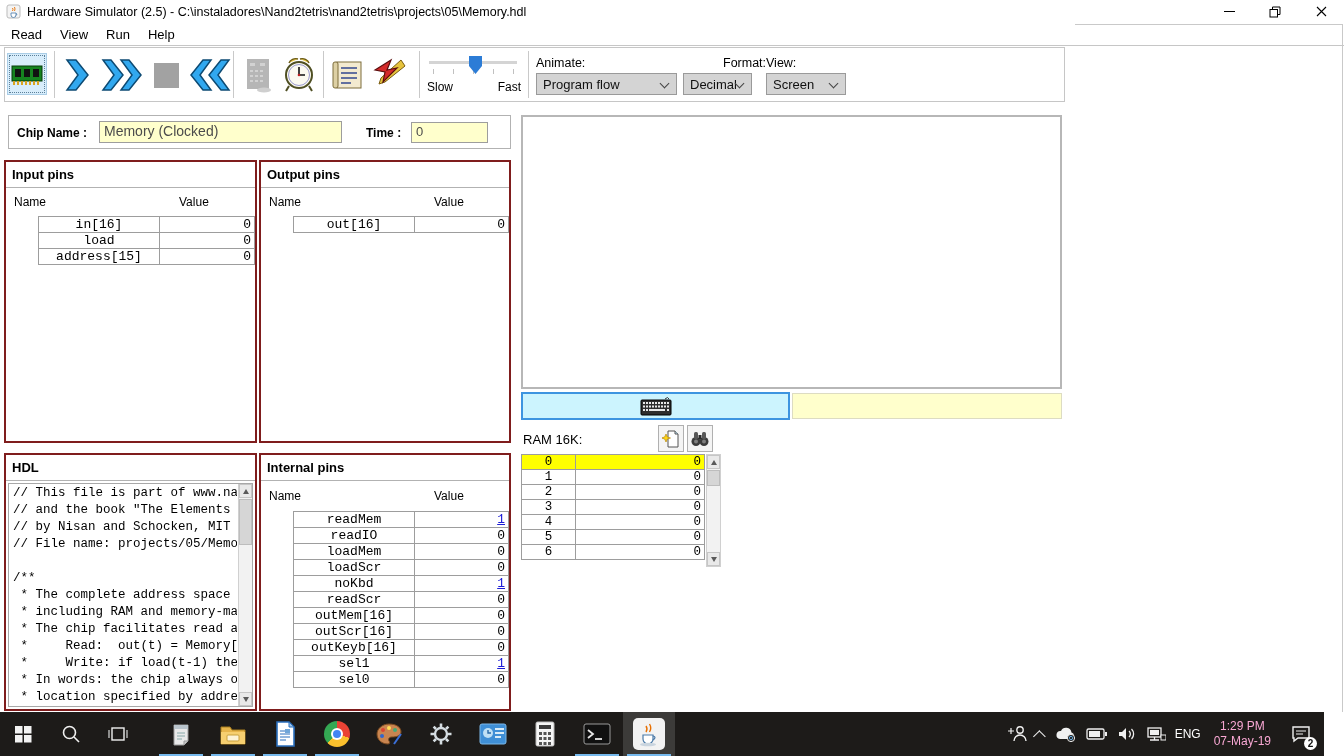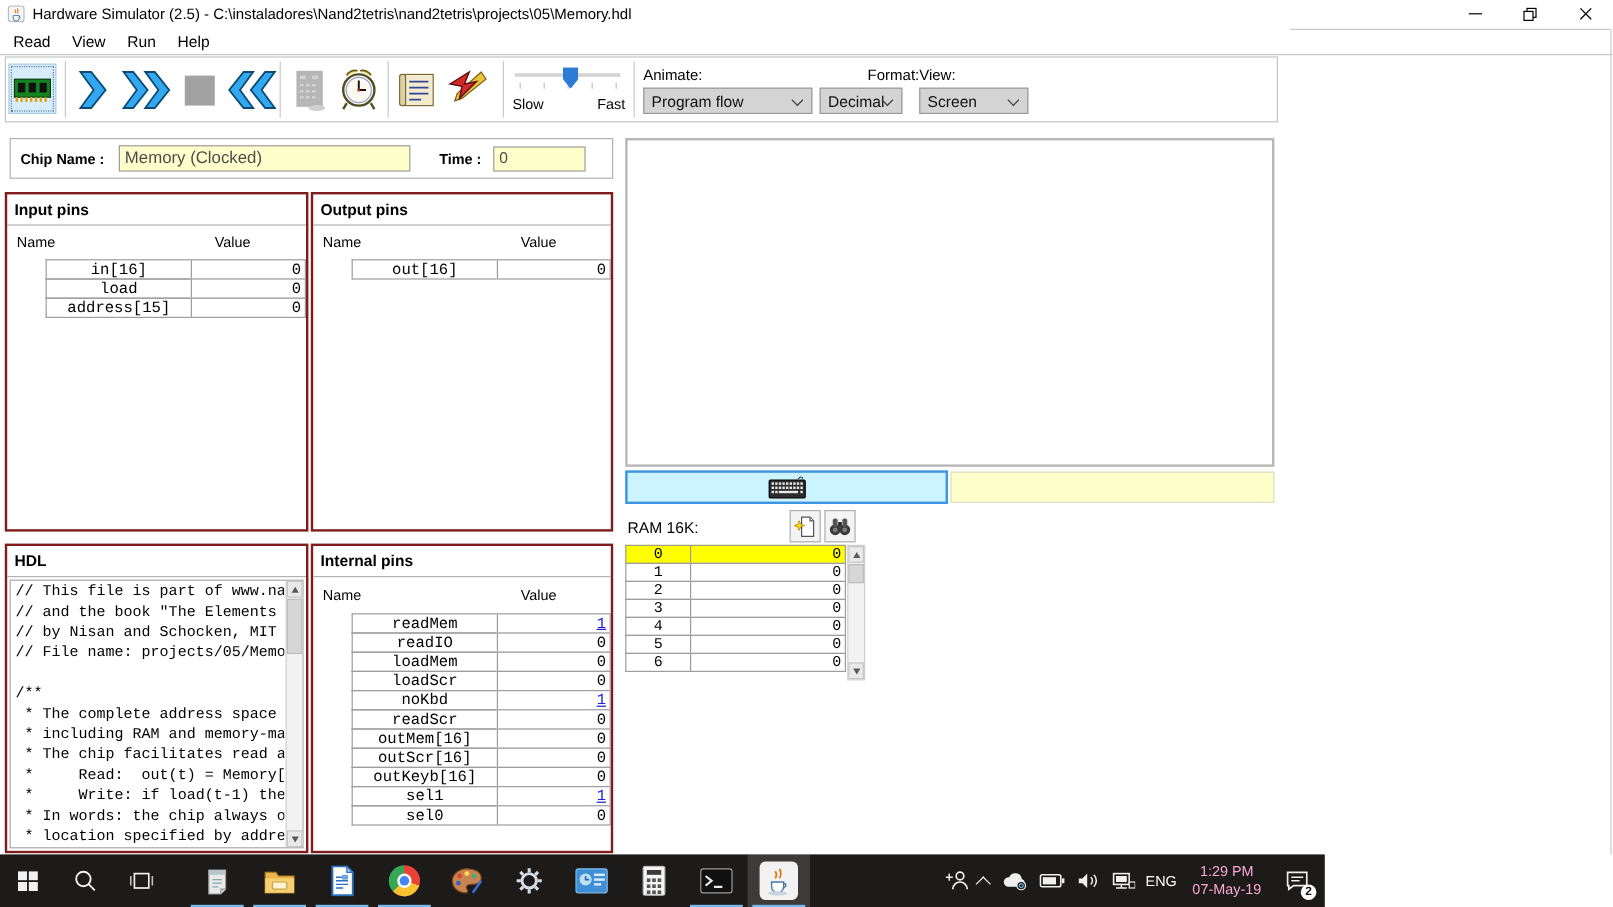--- a/index.html
+++ b/index.html
@@ -76,21 +76,21 @@
   .ram-btn { position:absolute; top:2px; width:26px; height:27px; background:#f4f4f4; border:1px solid #b0b0b0; display:flex; align-items:center; justify-content:center; }
   .ram-table { position:absolute; left:0px; top:31px; width:184px; }
   .rrow { display:flex; height:16px; }
   .rrow + .rrow { margin-top:-1px; }
   .raddr { width:54px; border:1px solid #9d9d9d; border-right:none; text-align:center; font-family:"Liberation Mono", monospace; font-size:12.5px; line-height:14px; color:#000; }
   .rval { flex:1; border:1px solid #9d9d9d; text-align:right; padding-right:3px; font-family:"Liberation Mono", monospace; font-size:12.5px; line-height:14px; background:#fff; color:#000; }
   .rrow.sel .raddr, .rrow.sel .rval { background:#ffff00; }
   .ram-scroll { position:absolute; left:185px; top:31px; width:15px; height:113px; background:#f2f2f2; border:1px solid #d0d0d0; }
 
   
-  .taskbar { position:absolute; left:0; top:712px; width:1104px; height:44px; background:#1d1b19; display:flex; align-items:center; }
+  .taskbar { position:absolute; left:0; top:712px; width:1324px; height:44px; background:#1d1b19; display:flex; align-items:center; }
   .tslot { width:47px; height:44px; display:flex; align-items:center; justify-content:center; position:relative; flex:0 0 auto; }
   .tslot.app { width:52px; }
   .tslot.running::after { content:""; position:absolute; left:4px; right:4px; bottom:0; height:2px; background:#76b9ed; }
   .tslot.active { background:rgba(255,255,255,0.14); }
   .tray { position:absolute; right:0; top:0; height:44px; display:flex; align-items:center; gap:9px; padding-right:6px; }
   .tray-txt { color:#fff; font-size:12px; }
   .clockbox { color:#f9a8d4; font-size:12px; text-align:center; line-height:15px; padding:0 4px; }
   .notif { position:relative; width:34px; height:44px; display:flex; align-items:center; justify-content:center; }
   .badge { position:absolute; right:1px; bottom:6px; width:13px; height:13px; border-radius:50%; background:#fff; color:#111; font-size:10px; font-weight:bold; display:flex; align-items:center; justify-content:center; }
   .chev-up { width:9px; height:9px; border-left:1.5px solid #eee; border-top:1.5px solid #eee; transform:rotate(45deg) translateY(3px); }
@@ -250,21 +250,21 @@
       <span class="chev"></span>
     </div>
 
     <span class="ddl-label" style="left:678px;margin-left:40px;">Format:</span>
     <div class="combo" style="left:678px; width:69px;">
       <span>Decimal</span>
       <span class="chev"></span>
     </div>
 
     <span class="ddl-label" style="left:761px;">View:</span>
-    <div class="combo" style="left:761px; width:91px;">
+    <div class="combo" style="left:761px; width:80px;">
       <span>Screen</span>
       <span class="chev"></span>
     </div>
   </div>
 
   <div class="chipbar">
     <span class="lbl" style="left:8px;">Chip Name :</span>
     <div class="yfield" style="left:90px; top:5px; width:243px; height:22px;">Memory (Clocked)</div>
     <span class="lbl" style="left:357px;">Time :</span>
     <div class="yfield" style="left:402px; top:6px; width:77px; height:21px; font-size:13px;">0</div>

